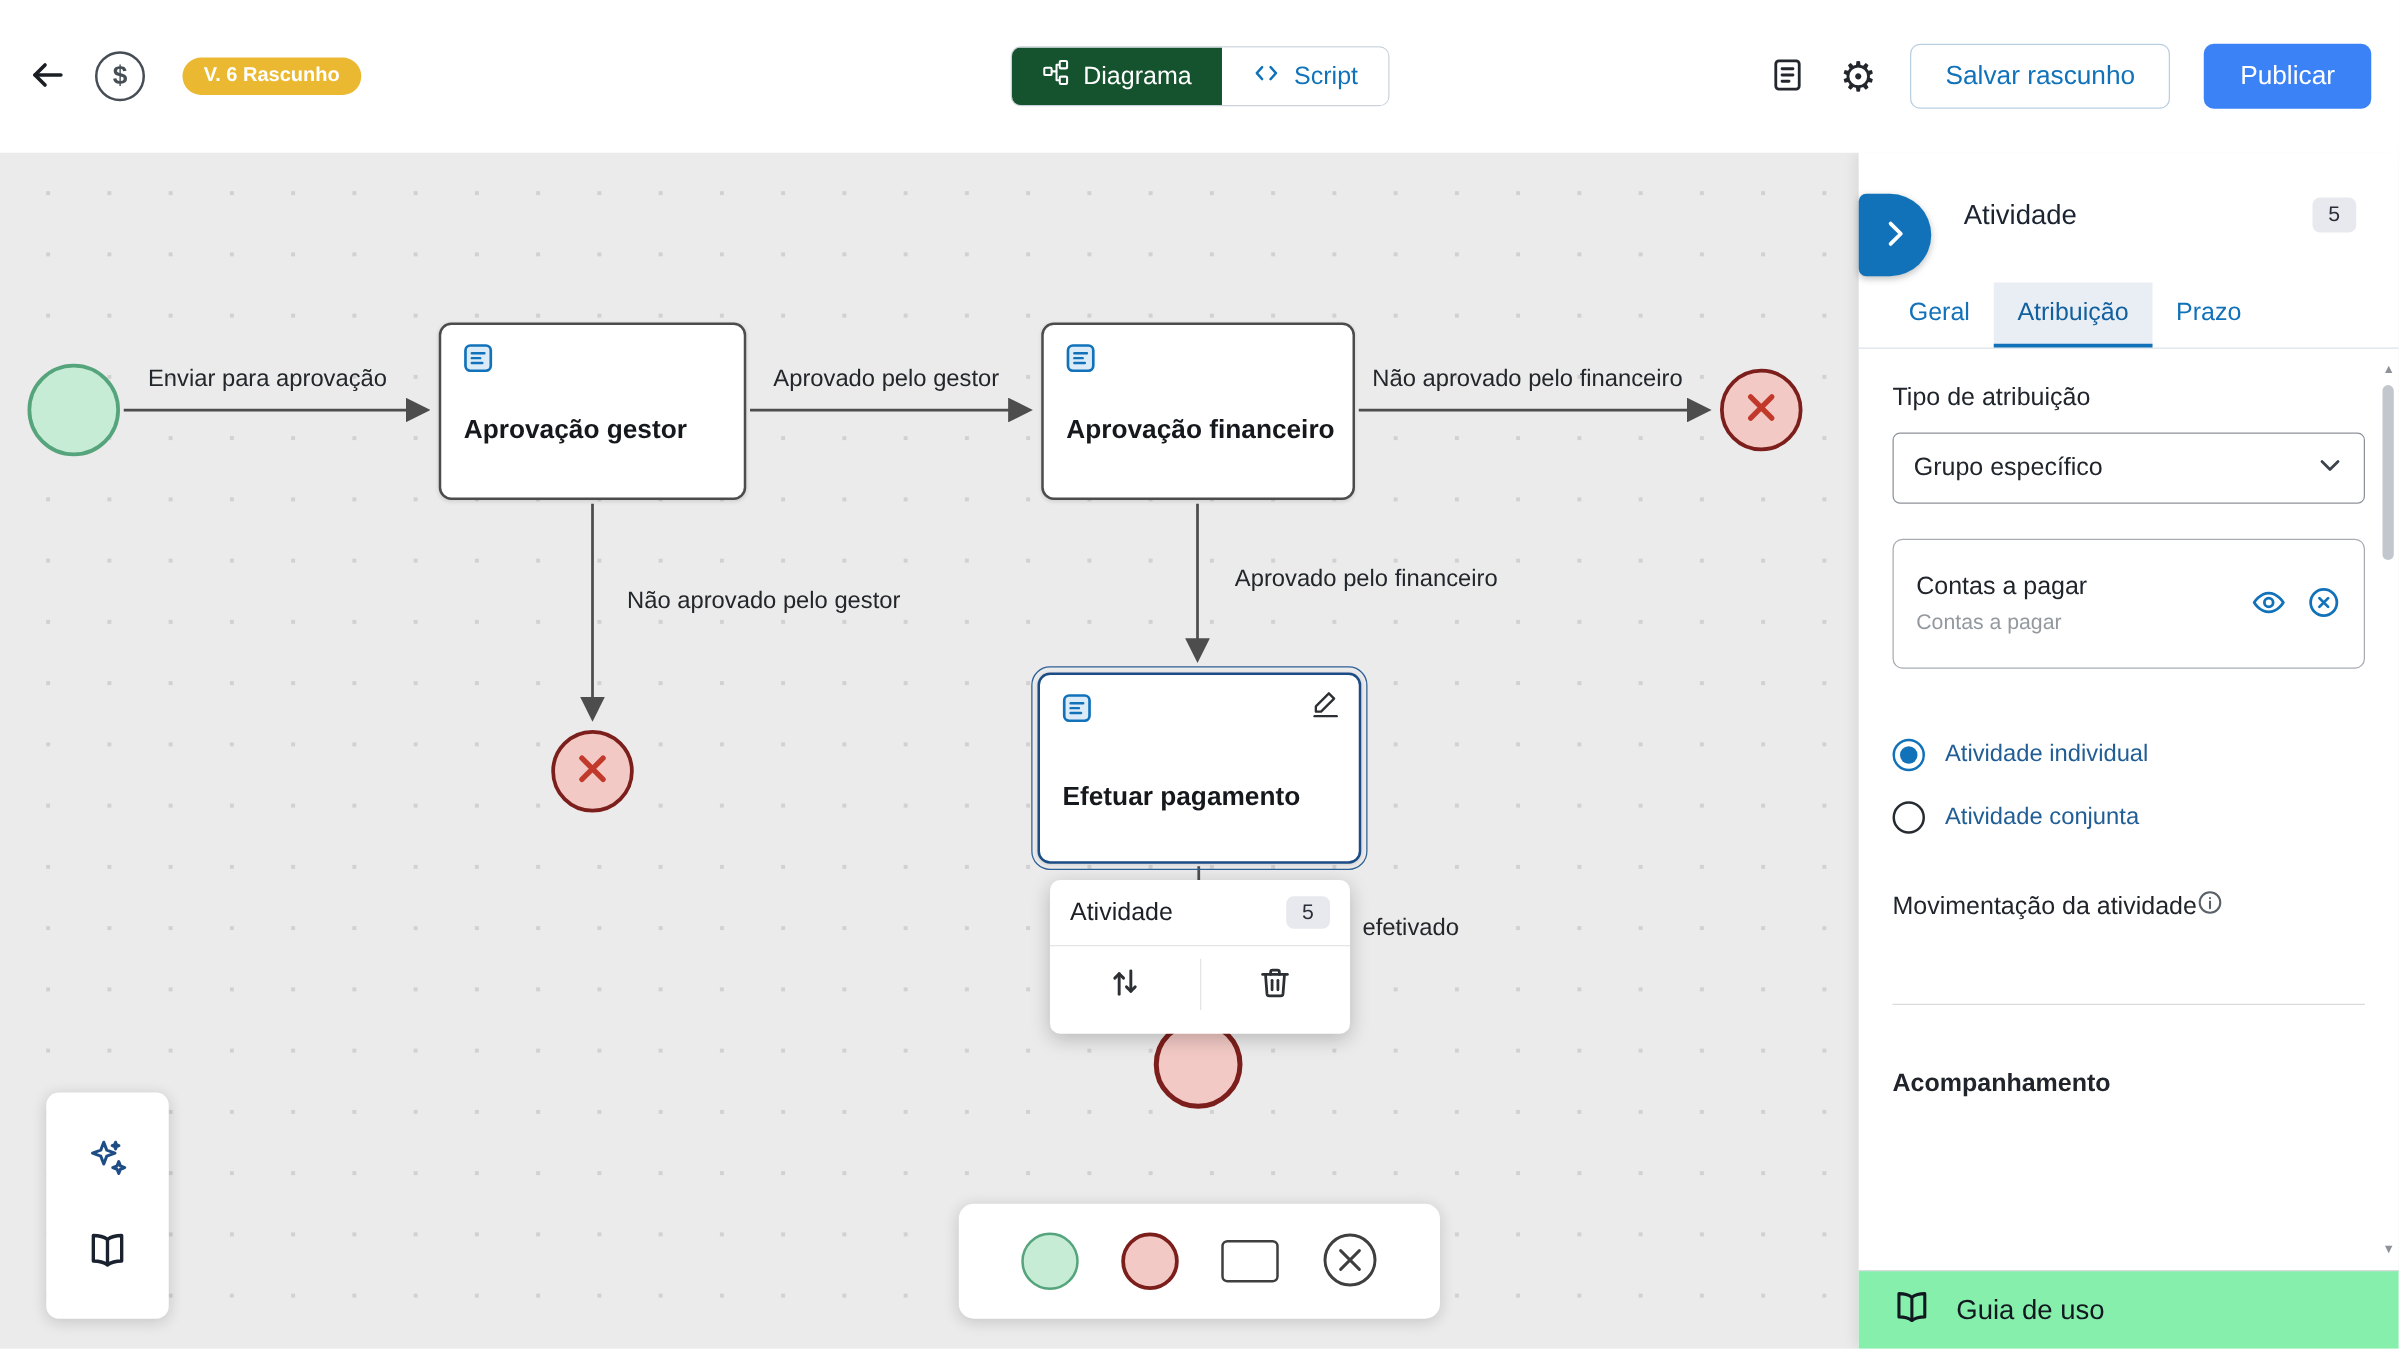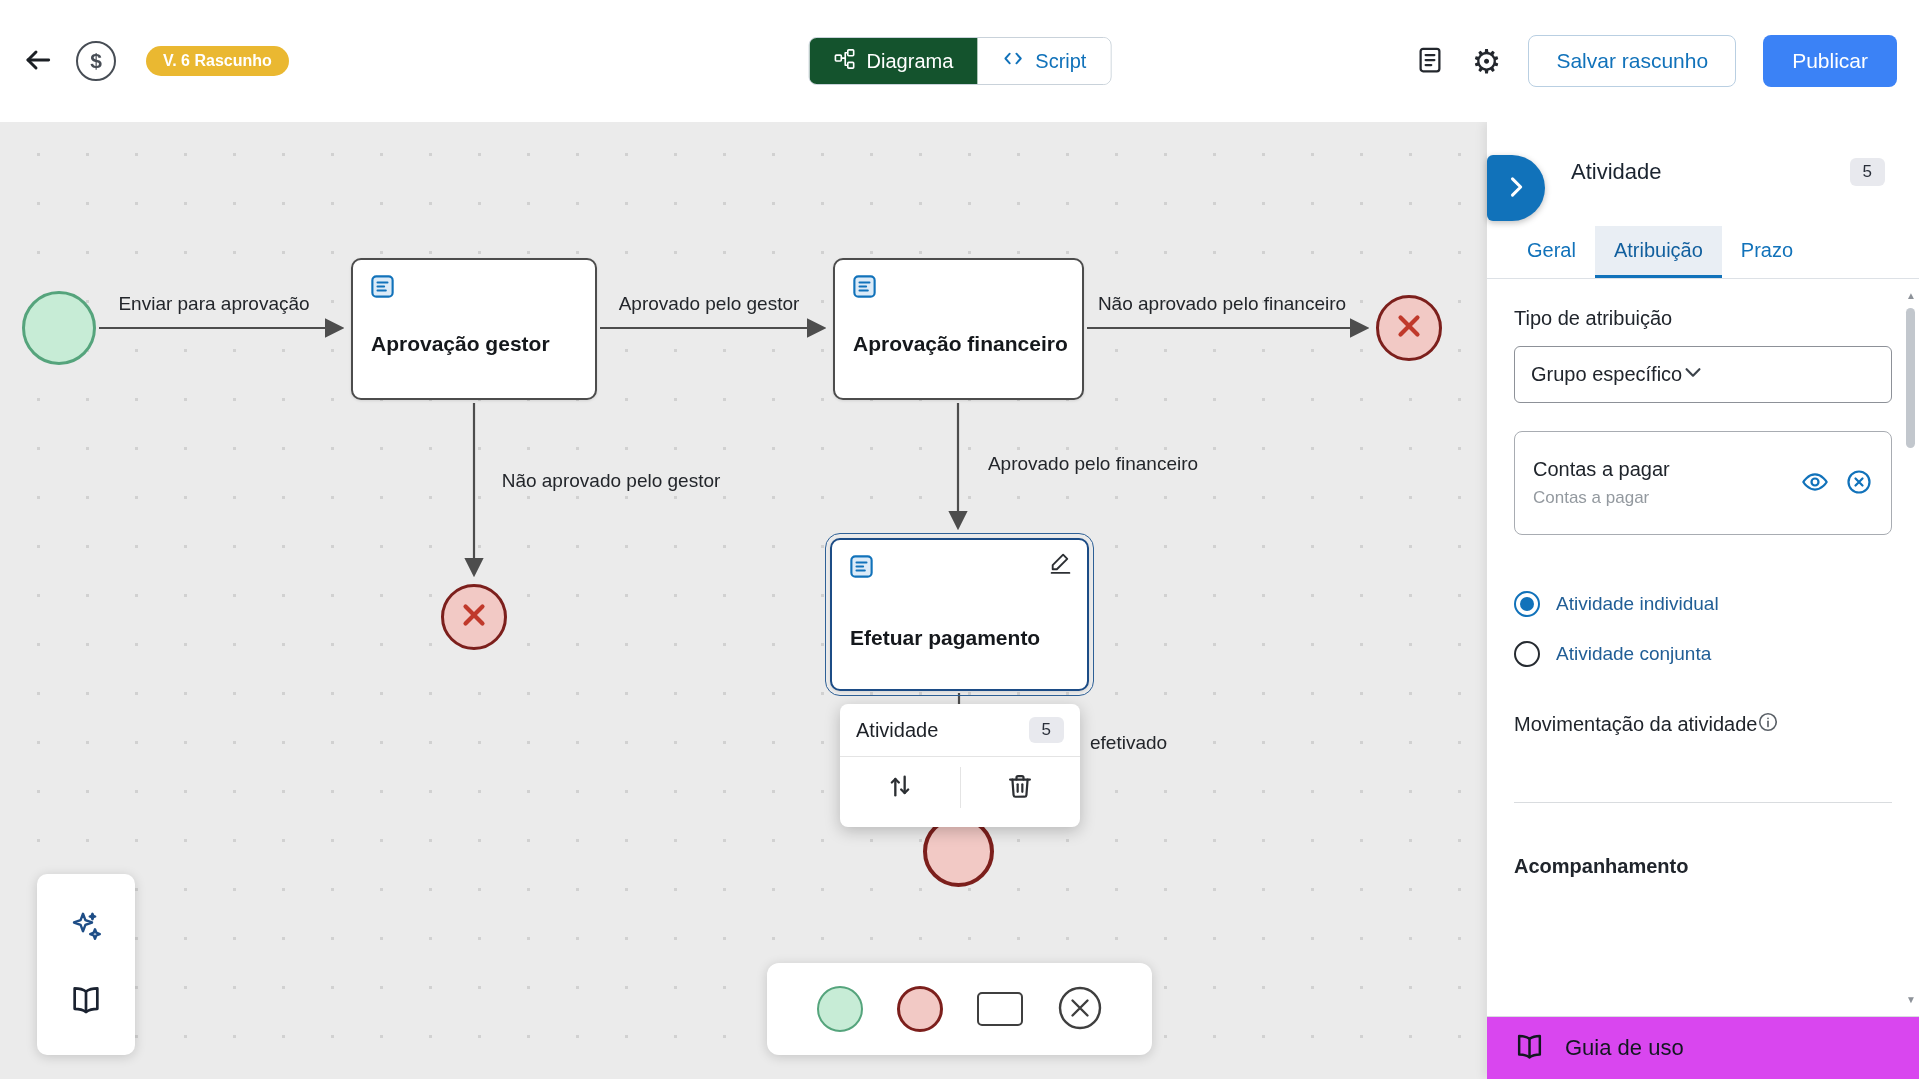--- a/index.html
+++ b/index.html
@@ -61,37 +61,37 @@
   .panel { position:absolute; top:122px; left:1487px; width:432px; height:957px; background:#fff; box-shadow:-3px 0 10px rgba(0,0,0,.08); z-index:5; }
   .collapse-btn { position:absolute; left:0; top:33px; width:58px; height:66px; background:#1172ba; border:none; border-radius:6px 33px 33px 6px; display:flex; align-items:center; justify-content:center; cursor:pointer; box-shadow:0 2px 6px rgba(0,0,0,.25); }
   .p-head { display:flex; align-items:center; justify-content:space-between; padding:36px 34px 0 84px; }
   .p-title { font-size:22px; color:#1b2430; }
   .p-badge { background:#e8e9ee; border-radius:6px; padding:4px 13px; font-size:17px; color:#2a2f3a; }
   .p-tabs { display:flex; margin-top:40px; border-bottom:1px solid #dde1e6; padding-left:21px;align-items:center; }
   .p-tab { padding:13px 19px; font-size:20px; color:#1172ba; cursor:pointer; border:none; background:none; border-bottom:3px solid transparent; }
   .p-tab.active { background:#e9eef4; border-bottom-color:#1172ba; color:#115f9e; }
   .p-content { padding:28px 27px 0; }
   .p-label { font-size:20px; color:#20252c; margin-bottom:16px; }
-  .select { height:57px; width:100%; border:1px solid #8d9198; border-radius:6px; background:#fff; display:flex; align-items:center; padding:0 16px; font-size:20px; color:#20252c; cursor:pointer; }
+  .select { height:57px; width:100%; border:1px solid #8d9198; border-radius:6px; background:#fff; display:flex; align-items:center; justify-content:space-between; padding:0 16px; font-size:20px; color:#20252c; cursor:pointer; }
   .group-card { margin-top:28px; height:104px; border:1px solid #a8acb2; border-radius:8px; padding:0 18px; display:flex; align-items:center; justify-content:space-between; }
   .gc-title { font-size:20px; color:#20252c; margin-bottom:7px; }
   .gc-sub { font-size:17px; color:#93999f; }
   .gc-icons { display:flex; gap:16px; align-items:center; }
   .radio-group { margin-top:56px; }
   .radio-row { display:flex; align-items:center; gap:16px; margin-bottom:24px; cursor:pointer; }
   .radio { width:26px; height:26px; border-radius:50%; flex:none; display:flex; align-items:center; justify-content:center; }
   .radio.on { border:2px solid #1172ba; }
   .radio.on::after { content:""; width:14px; height:14px; border-radius:50%; background:#1172ba; }
   .radio.off { border:2px solid #262b31; }
   .radio-label { font-size:19px; color:#215e96; }
   .mov-label { margin-top:44px; display:flex; align-items:center; font-size:20px; color:#20252c; margin-bottom:16px; }
   .p-divider { border:none; border-top:1px solid #d9dcdf; margin:64px 0 0; }
   .track-title { margin-top:52px; font-size:20px; font-weight:700; color:#20252c; }
   .track-text { margin-top:20px; font-size:19px; color:#20252c; white-space:nowrap; }
-  .guide-bar { position:absolute; left:0; bottom:0; width:100%; height:63px; background:#d946ef; border-top:1px solid #d9dcdf; display:flex; align-items:center; gap:20px; padding-left:27px; cursor:pointer; }
+  .guide-bar { position:absolute; left:0; bottom:0; width:100%; height:63px; background:#86efac; border-top:1px solid #d9dcdf; display:flex; align-items:center; gap:20px; padding-left:27px; cursor:pointer; }
   .guide-label { font-size:22px; color:#12181f; }
   .p-scroll { position:absolute; right:3px; top:168px; width:10px; height:716px; z-index:6; }
   .s-arrow { width:10px; text-align:center; color:#8d9299; font-size:10px; line-height:12px; cursor:pointer; user-select:none; }
   .s-arrow.down { position:absolute; bottom:0; left:0; }
   .p-thumb { position:absolute; left:0; top:18px; width:9px; height:140px; background:#c2c7cd; border-radius:5px; cursor:pointer; }
 </style>
 </head>
 <body>
 
 <header class="header">

